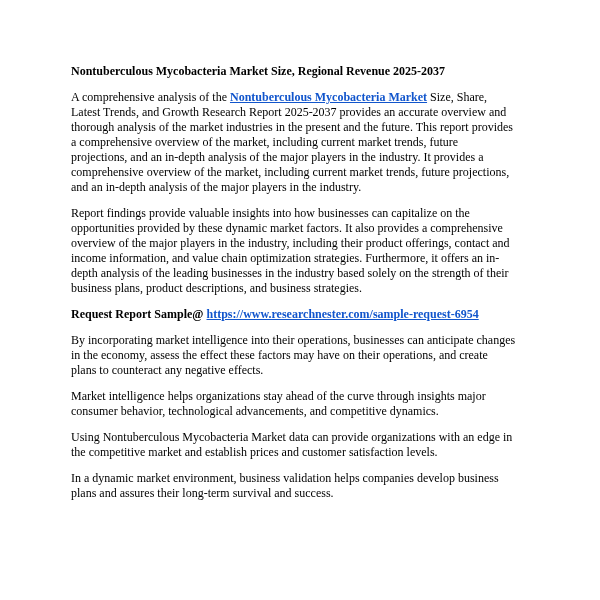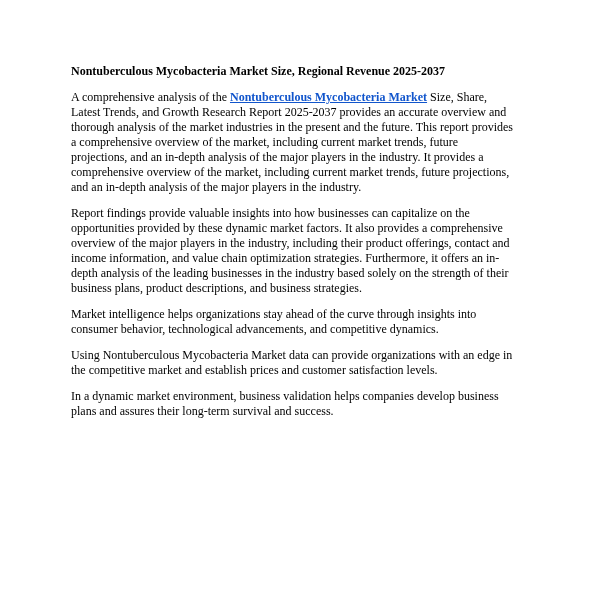--- a/index.html
+++ b/index.html
@@ -44,24 +44,26 @@
 <body>
 
 <div class="page">
 
   <h1 class="doc-title">Nontuberculous Mycobacteria Market Size, Regional Revenue 2025-2037</h1>
 
   <p><span>A comprehensive analysis of the </span><a class="link" href="#">Nontuberculous Mycobacteria Market</a><span> Size, Share, Latest Trends, and Growth Research Report 2025-2037 provides an accurate overview and thorough analysis of the market industries in the present and the future. This report provides a comprehensive overview of the market, including current market trends, future projections, and an in-depth analysis of the major players in the industry. It provides a comprehensive overview of the market, including current market trends, future projections, and an in-depth analysis of the major players in the industry.</span></p>
 
   <p>Report findings provide valuable insights into how businesses can capitalize on the opportunities provided by these dynamic market factors. It also provides a comprehensive overview of the major players in the industry, including their product offerings, contact and income information, and value chain optimization strategies. Furthermore, it offers an in-depth analysis of the leading businesses in the industry based solely on the strength of their business plans, product descriptions, and business strategies.</p>
 
+  <p class="bold"><span>Request Report Sample@</span> <a class="link" href="#">https://www.researchnester.com/sample-request-6954</a></p>
 
 
 
 
+  <p>By incorporating market intelligence into their operations, businesses can anticipate changes in the economy, assess the effect these factors may have on their operations, and create plans to counteract any negative effects.</p>
 
-  <p>Market intelligence helps organizations stay ahead of the curve through insights into consumer behavior, technological advancements, and competitive dynamics.</p>
+  <p>Market intelligence helps organizations stay ahead of the curve through insights major consumer behavior, technological advancements, and competitive dynamics.</p>
 
   <p>Using Nontuberculous Mycobacteria Market data can provide organizations with an edge in the competitive market and establish prices and customer satisfaction levels.</p>
 
   <p>In a dynamic market environment, business validation helps companies develop business plans and assures their long-term survival and success.</p>
 
 </div>
 
 </body></html>

